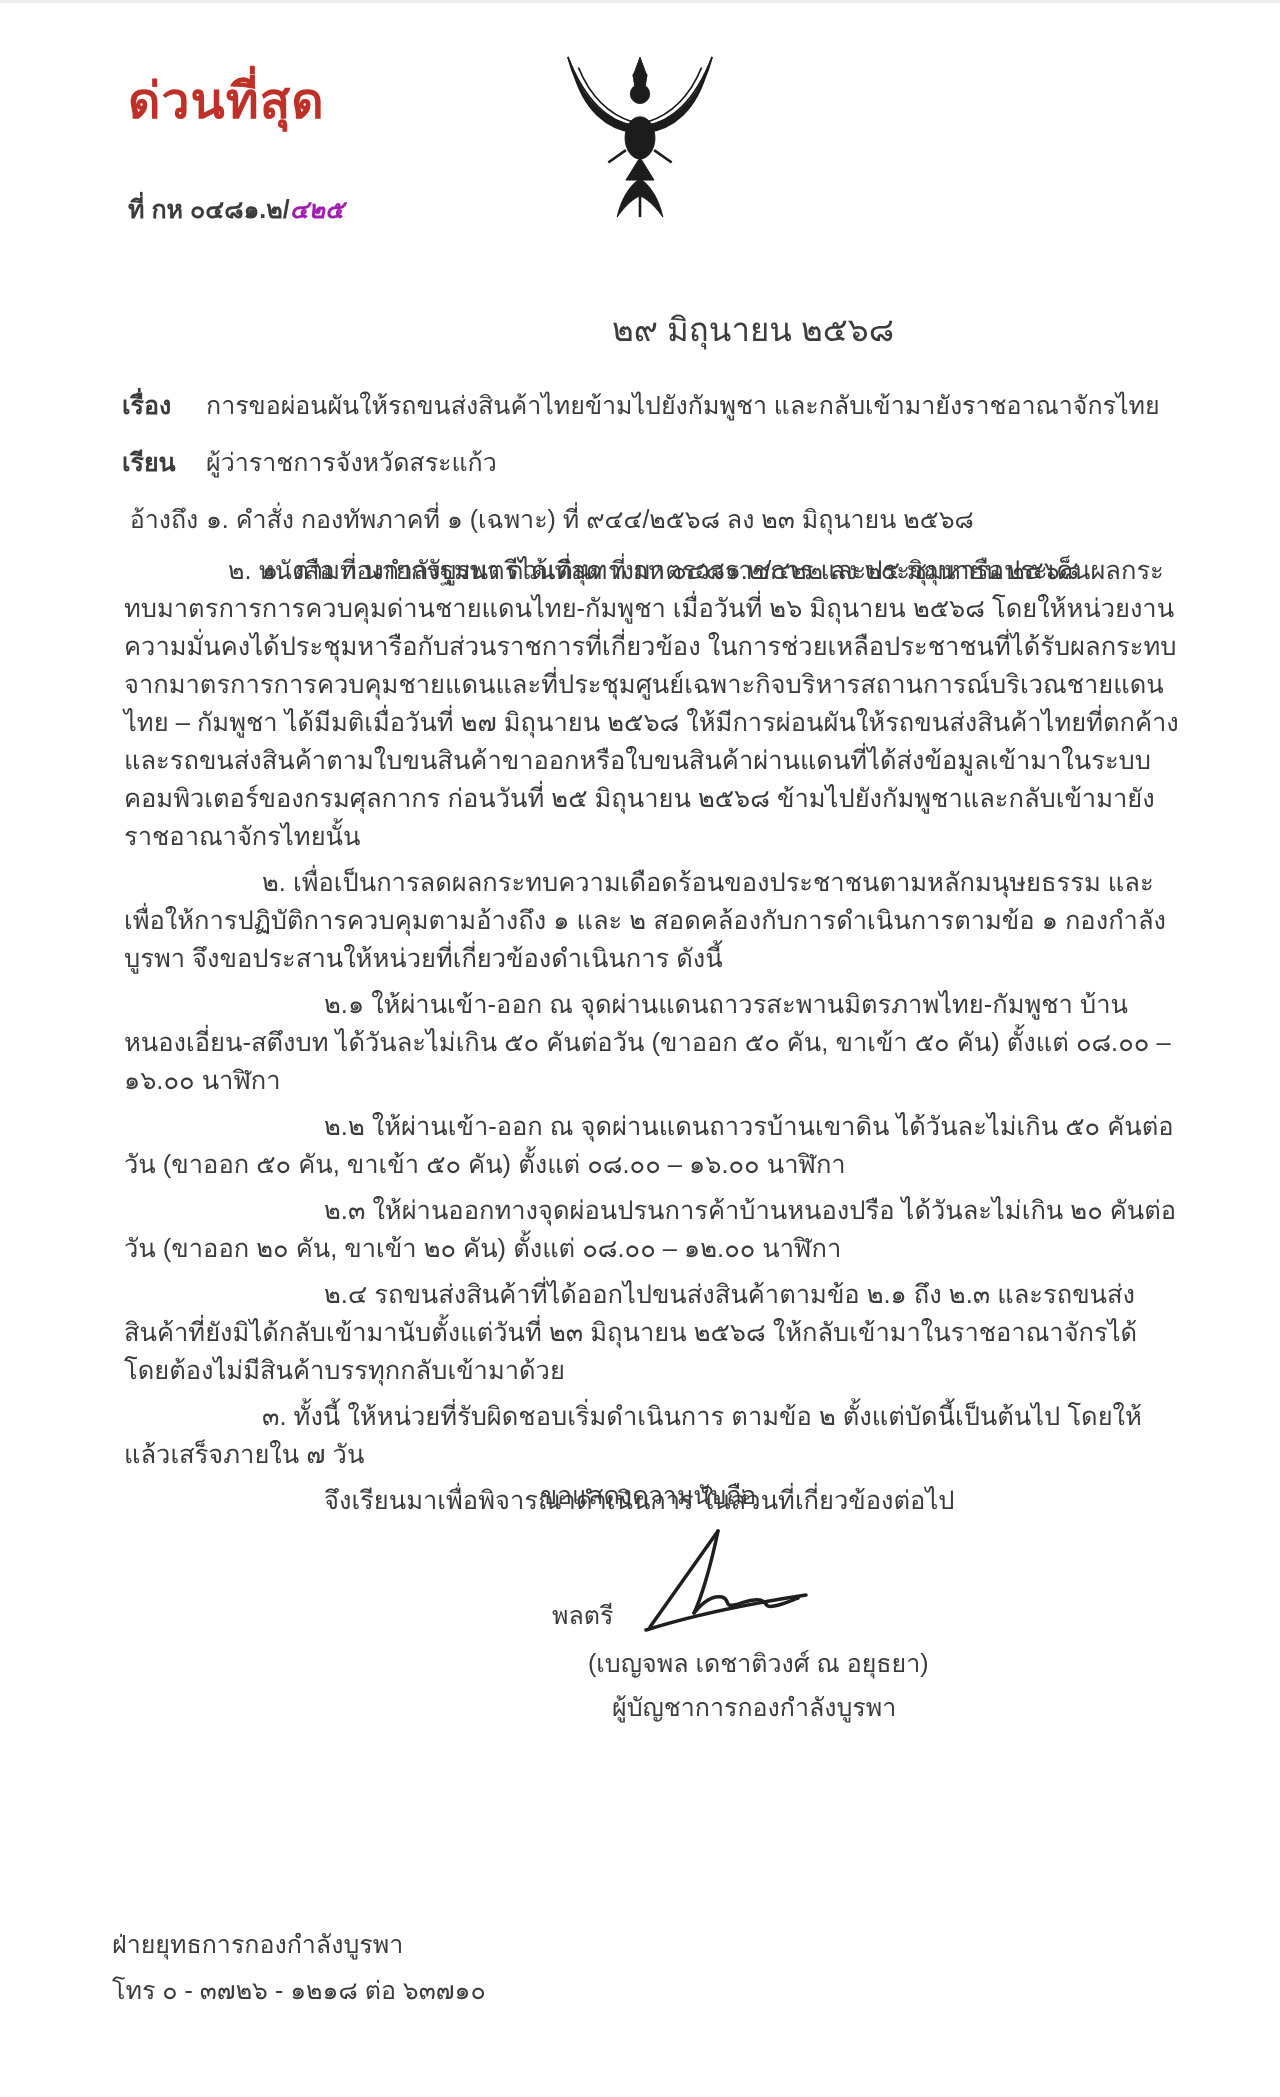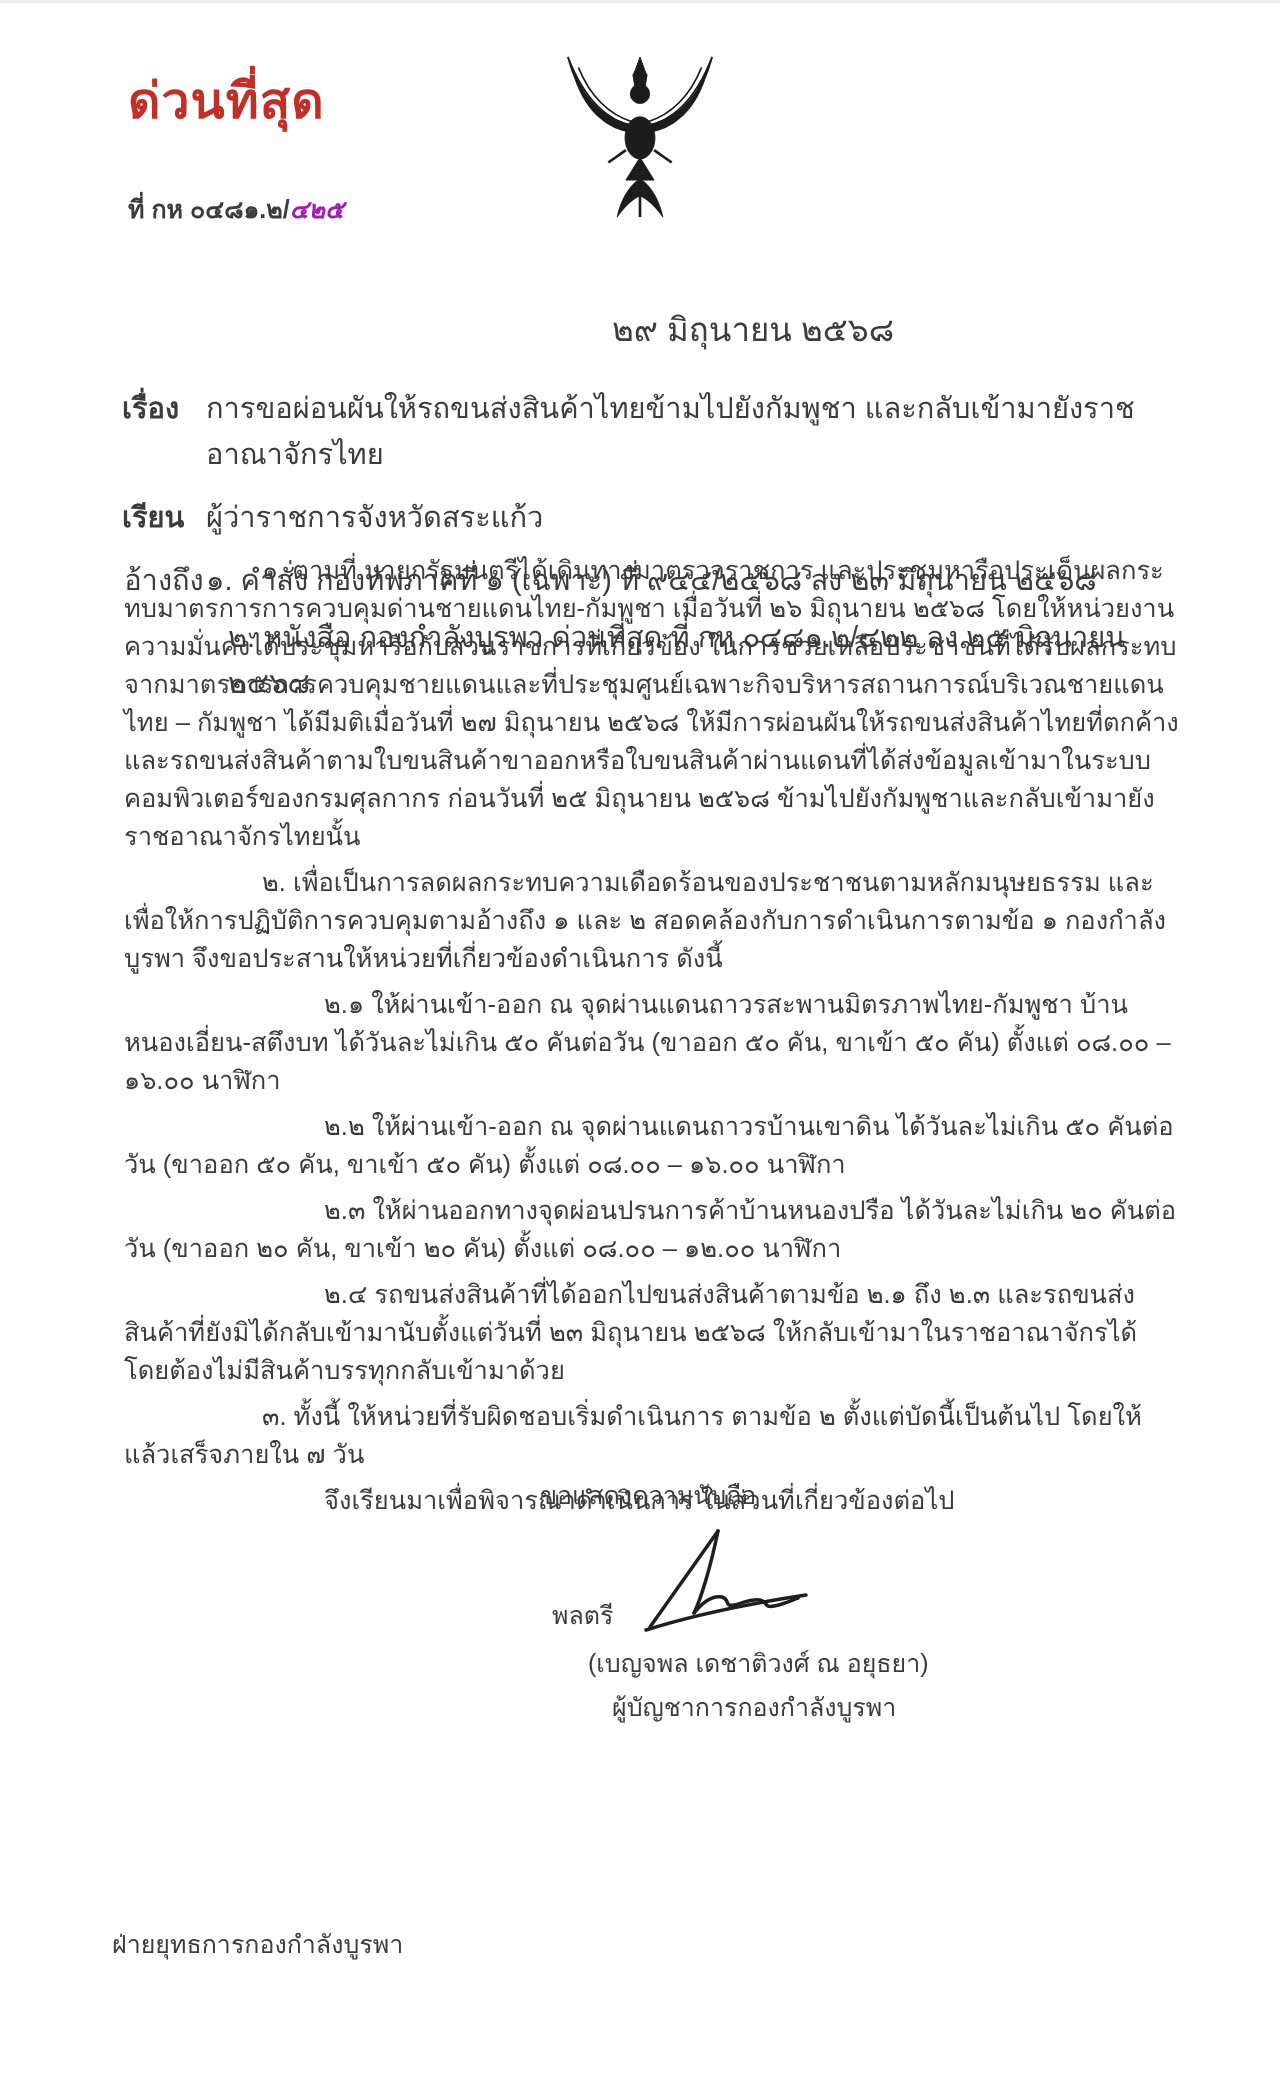--- a/index.html
+++ b/index.html
@@ -28,21 +28,21 @@
     position:absolute;left:552px;top:38px;width:176px;height:192px;
   }
   .addr{
     position:absolute;left:645px;top:182px;
     font-size:25px;line-height:36px;
   }
   .date-line{
     position:absolute;left:612px;top:300px;
     font-size:33px;
   }
-  .meta{position:absolute;left:122px;top:382px;width:1060px;font-size:29px;}
+  .meta{position:absolute;left:122px;top:382px;width:1060px;font-size:25px;}
   .meta-row{margin-bottom:17px;display:flex;align-items:flex-start;}
   .meta-label{flex:0 0 84px;font-weight:bold;}
   .meta-label.normal{font-weight:normal;text-align:center;}
   .ref-list div{margin-bottom:11px;}
   .ref-list .ref2{margin-left:22px;}
   .body-block{
     position:absolute;left:118px;top:548px;width:1070px;
     font-size:25.5px;line-height:38px;
   }
   .body-block p{margin:0 0 8px 6px;}
@@ -141,15 +141,16 @@
       <path d="M48,115 C95,100 155,88 208,80"></path>
     </g>
   </svg>
 
   <div class="rank">พลตรี</div>
   <div class="sig-name">(เบญจพล เดชาติวงศ์ ณ อยุธยา)</div>
   <div class="sig-title">ผู้บัญชาการกองกำลังบูรพา</div>
 
   <div class="footer">
     <div>ฝ่ายยุทธการกองกำลังบูรพา</div>
+    <div>โทร ๐ - ๓๗๒๖ - ๑๒๑๘ ต่อ ๖๓๗๑๐</div>
   </div>
 
 </div>
 
 </body></html>

